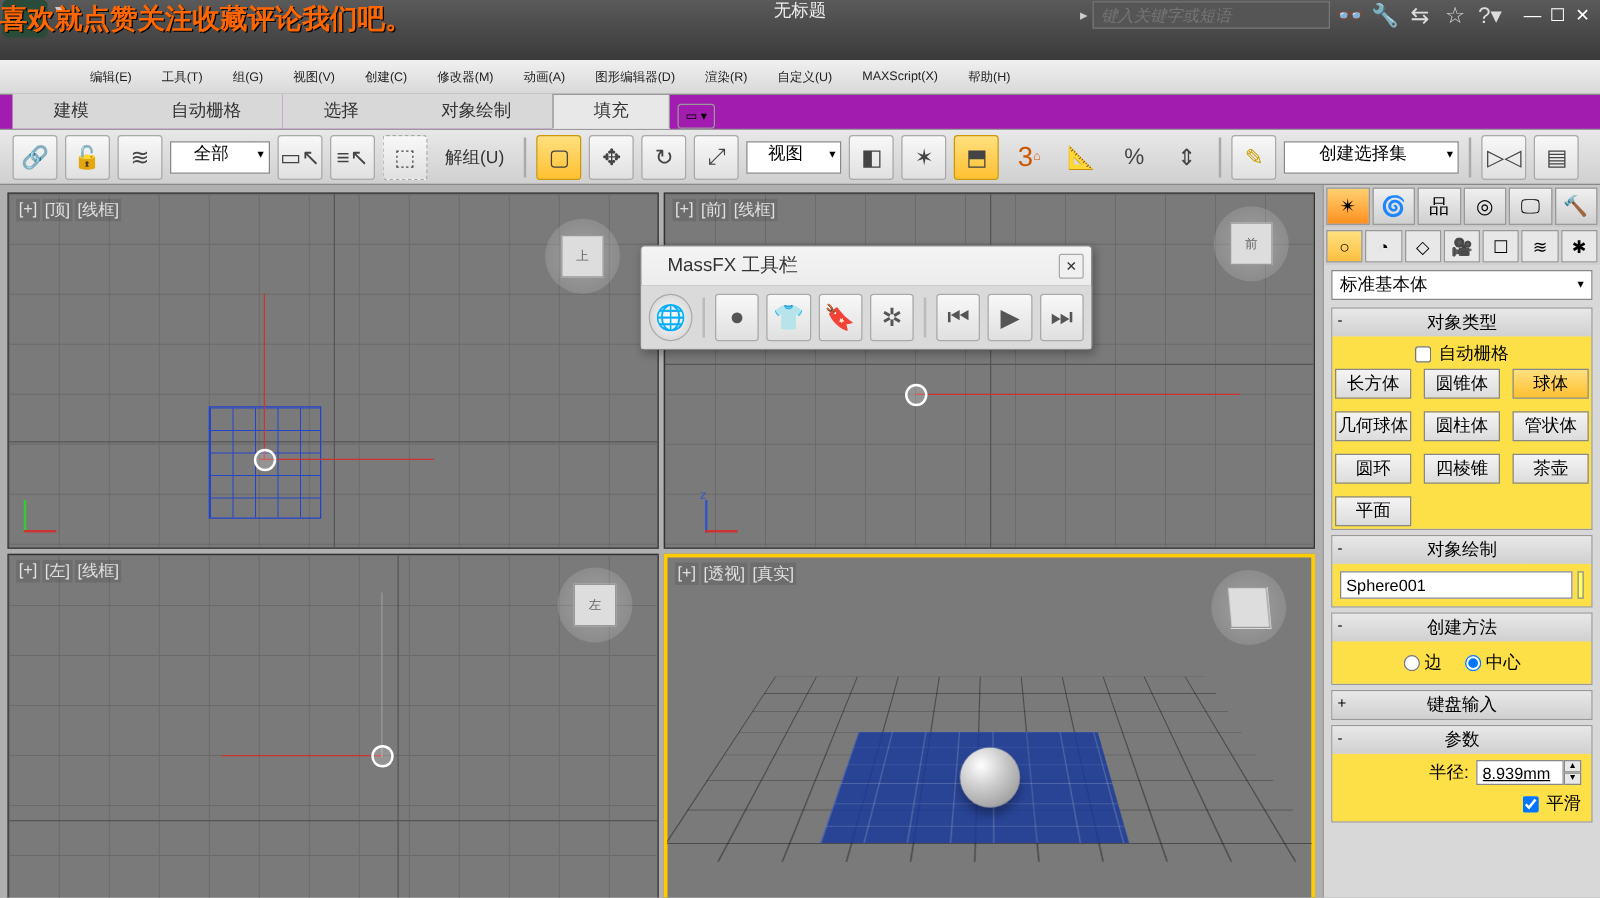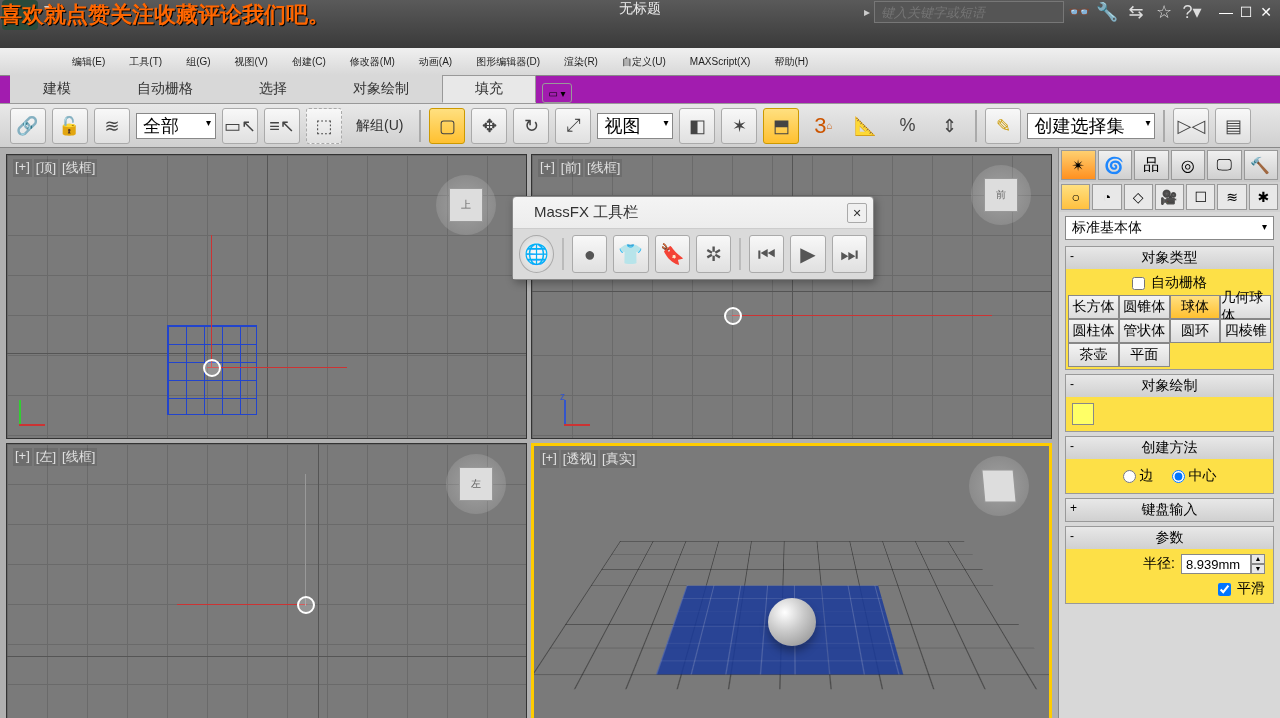--- a/index.html
+++ b/index.html
@@ -26,23 +26,23 @@
 .ribbon { height: 28px; background: #a21caf; display: flex; align-items: flex-end; border-bottom: 1px solid #999; padding-left: 10px; gap: 0; }
 .ribbon .tab { padding: 4px 32px; font-size: 14px; color: #333; background: #d8d8d8; border: 1px solid transparent; cursor: pointer;}
 .ribbon .tab.active { background: #e8e8e8; border: 1px solid #999; border-bottom: 1px solid #e8e8e8; }
 .ribbon .tab-end { width: 30px; height: 20px; border: 1px solid #999; margin-left: 6px; border-radius: 3px; display:flex; align-items:center; justify-content:center; font-size:10px;}
 
 
 .main-toolbar { height: 44px; background: linear-gradient(#e8e8e8,#d0d0d0); display: flex; align-items: center; padding: 0 10px; gap: 6px; border-bottom: 1px solid #888; }
 .tool-btn { width: 36px; height: 36px; border: 1px solid #aaa; border-radius: 3px; background: linear-gradient(#f8f8f8,#e0e0e0); display: flex; align-items: center; justify-content: center; font-size: 18px; cursor: pointer; color:#444; position:relative; }
 .tool-btn.active { background: linear-gradient(#ffe080,#ffc030); border-color: #cc9900; }
 .tool-sep { width: 2px; height: 32px; background: #aaa; margin: 0 2px; }
-.tool-dropdown { height: 26px; border: 1px solid #888; background: #fff; padding: 0 20px 0 6px; font-size: 18px; position: relative; cursor: pointer;}
+.tool-dropdown { height: 26px; border: 1px solid #888; background: #fff; padding: 0 20px 0 6px; font-size: 14px; position: relative; cursor: pointer; text-align: center;}
 .tool-dropdown::after { content: "▾"; position: absolute; right: 4px; top: 3px; font-size: 10px; }
-.tool-dropdown.wide { width: 128px; }
+.tool-dropdown.wide { width: 140px; }
 .tool-text-btn { padding: 4px 8px; font-size: 14px; color:#333; cursor:pointer;}
 
 
 .content { display: flex; height: calc(718px - 32px - 28px - 28px - 44px); }
 .viewports { flex: 1; display: grid; grid-template-columns: 1fr 1fr; grid-template-rows: 1fr 1fr; gap: 4px; padding: 6px; background: #b0b0b0; }
 .viewport { background: #7a7a7a; border: 1px solid #333; position: relative; overflow: hidden;}
 .viewport.active { border: 3px solid #ffcc00; }
 .vp-label { position: absolute; top: 4px; left: 6px; color: #e0e0e0; font-size: 13px; display:flex; gap:2px; }
 .vp-label span { background: rgba(0,0,0,0.1); padding: 0 2px;}
 .grid-lines { position: absolute; inset: 0; background-image: linear-gradient(#6a6a6a 1px, transparent 1px), linear-gradient(90deg, #6a6a6a 1px, transparent 1px); background-size: 40px 40px; }
@@ -74,31 +74,31 @@
 .cmd-subtabs { display: flex; height: 30px; padding: 2px; gap: 2px; background:#d0d0d0;}
 .cmd-subtabs .st { flex:1; border:1px solid #999; background:#e8e8e8; display:flex; align-items:center; justify-content:center; font-size:14px; cursor:pointer;}
 .cmd-subtabs .st.active { background: linear-gradient(#ffe080,#ffc040); }
 .cmd-dropdown { margin: 4px 6px; height: 24px; border: 1px solid #888; background: #fff; padding: 2px 6px; font-size: 14px; position:relative; cursor:pointer;}
 .cmd-dropdown::after { content:"▾"; position:absolute; right:6px; top:4px; font-size:10px;}
 .rollout { margin: 2px 6px; border: 1px solid #999; }
 .rollout-header { background: linear-gradient(#e8e8e8,#d0d0d0); padding: 2px 6px; font-size: 14px; text-align: center; position: relative; cursor:pointer;}
 .rollout-header .toggle { position: absolute; left: 4px; top: 2px; font-size: 12px;}
 .rollout-body { padding: 2px; background: #fde047; }
 .check-row { display:flex; align-items:center; justify-content:center; padding:3px; gap:6px; font-size:14px;}
-.obj-grid { display: grid; grid-template-columns: 1fr 1fr 1fr 1fr; gap: 0; }
+.obj-grid { display: grid; grid-template-columns: 1fr 1fr 1fr; gap: 10px; }
 .obj-btn { height: 24px; border: 1px solid #888; background: linear-gradient(#f4f4f4,#dcdcdc); font-size: 14px; display:flex; align-items:center; justify-content:center; cursor:pointer;}
 .obj-btn.active { background: linear-gradient(#ffe080,#ffc030); }
 .name-row { display:flex; gap:4px; padding:4px;}
 .name-row input { flex:1; height:22px; border:1px solid #888; padding:0 4px; font-size:13px;}
 .color-swatch { width:22px; height:22px; background:#ffff66; border:1px solid #888; cursor:pointer;}
 .radio-row { display:flex; gap:18px; justify-content:center; padding:6px; font-size:14px;}
 .radio-row label { display:flex; align-items:center; gap:4px; cursor:pointer;}
 .param-row { display:flex; align-items:center; justify-content:flex-end; gap:6px; padding:3px 6px; font-size:14px;}
 .spinner { display:flex; align-items:center;}
-.spinner input { width:70px; height:20px; border:1px solid #888; padding:0 4px; font-size:13px; text-align:left;}
+.spinner input { width:70px; height:20px; border:1px solid #888; padding:0 4px; font-size:13px; text-align:left;text-decoration:underline;}
 .spinner .arrows { display:flex; flex-direction:column; }
 .spinner .arrows div { width:14px; height:10px; border:1px solid #888; background:#e8e8e8; font-size:7px; line-height:8px; text-align:center; cursor:pointer;}
 
 
 .massfx { position: absolute; top: 196px; left: 512px; width: 362px; background: linear-gradient(#f4f4f4,#e0e0e0); border: 1px solid #888; border-radius: 4px; box-shadow: 2px 3px 8px rgba(0,0,0,0.3); }
 .massfx-title { height: 32px; display:flex; align-items:center; padding:0 21px; font-size:15px; color:#333; position:relative; border-bottom:1px solid #ccc;}
 .massfx-close { position:absolute; right:6px; top:6px; width:20px; height:20px; border:1px solid #aaa; border-radius:2px; display:flex; align-items:center; justify-content:center; font-size:11px; cursor:pointer; background:#f0f0f0;}
 .massfx-body { padding: 6px; display:flex; align-items:center; gap:6px; background:#dadada;}
 .mf-btn { width:40px; height:38px; border:1px solid #aaa; border-radius:3px; background:linear-gradient(#f8f8f8,#e0e0e0); display:flex; align-items:center; justify-content:center; font-size:20px; cursor:pointer; color:#555;}
 .mf-btn.round { border-radius:50%; background: radial-gradient(#fff,#ccc);}
@@ -301,20 +301,21 @@
           <div class="obj-btn">茶壶</div>
           <div class="obj-btn">平面</div>
         </div>
       </div>
     </div>
 
     <div class="rollout">
       <div class="rollout-header"><span class="toggle">-</span><span>对象绘制</span></div>
       <div class="rollout-body">
         <div class="name-row">
+          <input value="Sphere001" style="">
           <div class="color-swatch"></div>
         </div>
       </div>
     </div>
 
     <div class="rollout">
       <div class="rollout-header"><span class="toggle">-</span><span>创建方法</span></div>
       <div class="rollout-body">
         <div class="radio-row">
           <label>

